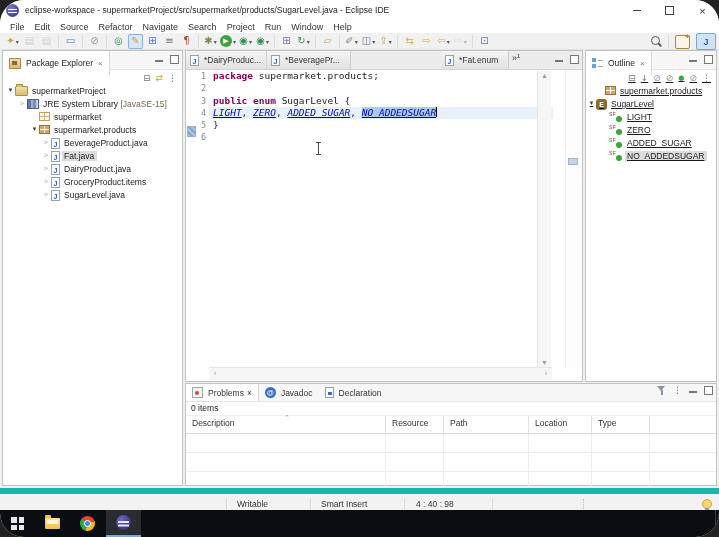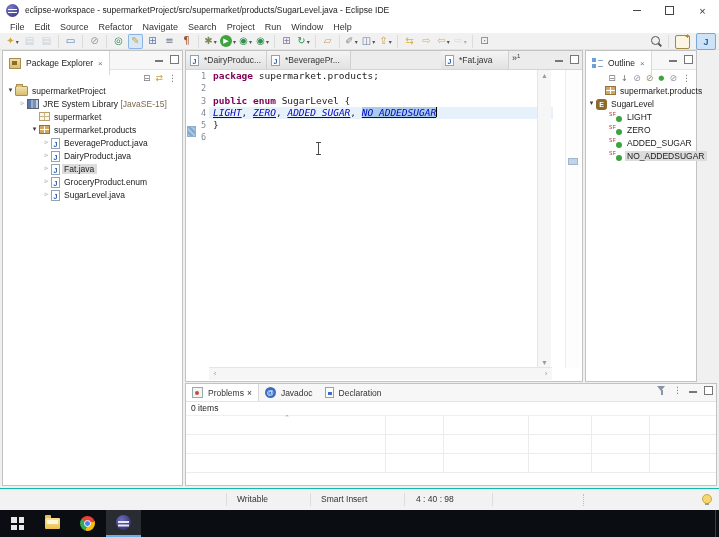--- a/index.html
+++ b/index.html
@@ -1,17 +1,17 @@
 <!DOCTYPE html>
 <html><head>
 <meta charset="utf-8">
 <style>
   html,body{margin:0;padding:0;background:#222;}
   .screen{position:relative;width:719px;height:537px;background:#f0f0f0;overflow:hidden;
-    font-family:"Liberation Sans",sans-serif;color:#1a1a1a;-webkit-font-smoothing:antialiased;}
+    font-family:"Liberation Sans",sans-serif;color:#1a1a1a;border-radius:24px;-webkit-font-smoothing:antialiased;}
   
   .titlebar{position:absolute;left:0;top:0;width:719px;height:21px;background:#ffffff;border-bottom:1px solid #ececec;}
   .app-icon{position:absolute;left:6px;top:4px;width:13px;height:13px;border-radius:50%;
     background:radial-gradient(circle at 35% 30%,#7a7ac8,#2e2e7a);}
   .app-icon::after{content:"";position:absolute;left:2px;top:5px;width:9px;height:1px;background:#fff;box-shadow:0 3px 0 #fff;}
   .wtitle{position:absolute;left:25px;top:0;line-height:21px;font-size:8.5px;color:#1c1c1c;white-space:nowrap;}
   .win-controls{position:absolute;right:0;top:0;height:21px;display:flex;}
   .wc{width:33px;height:21px;display:flex;align-items:center;justify-content:center;}
   .wc-min i{display:block;width:8px;height:1px;background:#444;}
   .wc-rest i{display:block;width:7px;height:7px;border:1px solid #444;background:#fff;}
@@ -115,38 +115,38 @@
   .vscroll{position:absolute;right:31px;top:19px;bottom:13px;width:13px;background:#f6f6f6;border-left:1px solid #e6e6e6;}
   .vscroll .up,.vscroll .dn{position:absolute;left:0;width:13px;height:11px;color:#9a9a9a;font-size:7px;text-align:center;line-height:11px;}
   .vscroll .up{top:0;} .vscroll .dn{bottom:0;}
   .oruler{position:absolute;right:1px;top:19px;bottom:13px;width:15px;background:#fdfdfd;border-left:1px solid #ececec;}
   .omark{position:absolute;right:3px;top:88px;width:8px;height:5px;background:#c3d4e8;border:1px solid #9fb6cd;}
   .hscroll{position:absolute;left:23px;right:30px;bottom:1px;height:12px;background:#f6f6f6;border-top:1px solid #e6e6e6;}
   .hscroll .lf,.hscroll .rt{position:absolute;top:0;width:12px;height:12px;color:#9a9a9a;font-size:8px;text-align:center;line-height:12px;}
   .hscroll .lf{left:0;} .hscroll .rt{right:0;}
   
   .explorer{left:2px;top:0;width:181px;height:436px;}
-  .outline{left:585px;top:0;width:112px;height:332px;}
+  .outline{left:585px;top:0;width:132px;height:332px;text-decoration:underline;}
   
   .problems{left:185px;top:333px;width:532px;height:103px;}
   .ptabs{position:relative;height:17px;background:#f7f7f7;border-bottom:1px solid #e4e4e4;display:flex;}
   .ptab{display:flex;align-items:center;gap:3px;padding:0 6px;font-size:8.5px;color:#333;}
   .ptab.active{background:#fff;border-right:1px solid #d8d8d8;}
   .ptools{position:absolute;right:3px;top:2px;display:flex;gap:7px;align-items:center;}
   .i-funnel{width:9px;height:9px;position:relative;}
   .i-funnel::before{content:"";position:absolute;left:0;top:0;border-left:4.5px solid transparent;border-right:4.5px solid transparent;border-top:5px solid #8a94a8;}
   .i-funnel::after{content:"";position:absolute;left:4px;top:4px;width:1.5px;height:5px;background:#8a94a8;}
   .items-count{height:13px;line-height:13px;font-size:8.5px;padding-left:5px;color:#222;border-bottom:1px solid #f0f0f0;}
   .phdr{display:flex;height:17px;border-bottom:1px solid #d8d8d8;background:#fff;font-size:8.5px;color:#333;}
   .pcol{box-sizing:border-box;border-right:1px solid #e2e2e2;padding:2px 0 0 6px;position:relative;flex:none;}
   .sortmark{position:absolute;left:95px;top:-1px;font-size:7px;color:#999;}
   .prow{display:flex;height:18px;border-bottom:1px solid #ececec;}
   .pcell{box-sizing:border-box;border-right:1px solid #ececec;flex:none;height:18px;}
   
-  .statusbar{position:absolute;left:0;top:488px;width:719px;height:22px;background:#f2f2f2;border-top:1px solid #14b8a6;font-size:8.5px;color:#333;}
+  .statusbar{position:absolute;left:0;top:488px;width:719px;height:22px;background:#f2f2f2;border-top:6px solid #14b8a6;font-size:8.5px;color:#333;}
   .sb-item{position:absolute;top:0;line-height:21px;}
   .sb-div{position:absolute;top:4px;width:1px;height:13px;background:#dcdcdc;}
   .grip{position:absolute;left:583px;top:5px;height:12px;border-left:1px dotted #bdbdbd;}
   .i-bulb{position:absolute;right:7px;top:5px;width:8px;height:8px;border-radius:50%;background:#f5d76e;border:1px solid #c9a93f;}
   .i-bulb::after{content:"";position:absolute;left:2px;top:8px;width:4px;height:2px;background:#9a9a9a;}
   
   .taskbar{position:absolute;left:0;top:510px;width:719px;height:27px;background:#0a0d12;}
   .tbtn{position:absolute;top:0;height:27px;display:flex;align-items:center;justify-content:center;}
   .tbtn.active{background:rgba(255,255,255,.13);border-bottom:2px solid #6ab0e8;box-sizing:border-box;}
   .i-start{width:13px;height:13px;background:#e8e8e8;position:relative;}
@@ -378,36 +378,36 @@
             <span class="ticn i-package"></span>
             <span class="lbl"><span>supermarket.products</span></span>
           </div>
 
           <div class="trow">
             <span class="tw" style="margin-left:39px">▹</span>
             <span class="ticn i-jfile"></span>
             <span class="lbl"><span>BeverageProduct.java</span></span>
           </div>
 
-          <div class="trow">
-            <span class="tw" style="margin-left:39px">▹</span>
-            <span class="ticn i-jfile"></span>
-            <span class="lbl"><span>DairyProduct.java</span></span>
-          </div>
-
           <div class="trow sel">
             <span class="tw" style="margin-left:39px">▹</span>
             <span class="ticn i-jfile"></span>
             <span class="lbl"><span>Fat.java</span></span>
           </div>
 
           <div class="trow">
             <span class="tw" style="margin-left:39px">▹</span>
             <span class="ticn i-jfile"></span>
-            <span class="lbl"><span>GroceryProduct.enum</span></span>
+            <span class="lbl"><span>DairyProduct.java</span></span>
+          </div>
+
+          <div class="trow">
+            <span class="tw" style="margin-left:39px">▹</span>
+            <span class="ticn i-jfile"></span>
+            <span class="lbl"><span>GroceryProduct.items</span></span>
           </div>
 
           <div class="trow">
             <span class="tw" style="margin-left:39px">▹</span>
             <span class="ticn i-jfile"></span>
             <span class="lbl"><span>SugarLevel.java</span></span>
           </div>
         </div>
     </section>
 
@@ -428,21 +428,21 @@
             </span>
 
             <span class="etab active" style="width:90px">
               <span class="ticn i-jfile"></span>
               <span>*SugarLevel....</span>
               <span class="x">×</span>
             </span>
 
             <span class="etab" style="width:68px">
               <span class="ticn i-jfile"></span>
-              <span>*Fat.java</span>
+              <span>*Fat.enum</span>
 
             </span>
           </span>
         <span class="eover">
             <span>»</span>
             <sub>1</sub>
           </span>
         <span class="winbtns">
           <span class="wmin2"></span>
           <span class="wmax2"></span>
@@ -563,20 +563,28 @@
           <span>Declaration</span>
         </span>
         <span class="ptools">
           <span class="i-funnel"></span>
           <span class="vtool" style="color:#7a7a7a">⋮</span>
           <span class="wmin2"></span>
           <span class="wmax2"></span>
         </span>
       </div>
       <div class="items-count">0 items</div>
+      <div class="phdr">
+
+      <span class="pcol" style="width:200px">Description</span>
+          <span class="pcol" style="width:58px">Resource</span>
+          <span class="pcol" style="width:85px">Path</span>
+          <span class="pcol" style="width:63px">Location</span>
+          <span class="pcol" style="width:58px">Type</span>
+        </div>
       <span class="sortmark" style="position:absolute;left:98px;top:30px;font-size:7px;color:#999;">⌃</span>
       <div>
         <div class="prow">
             <span class="pcell" style="width:200px"></span>
             <span class="pcell" style="width:58px"></span>
             <span class="pcell" style="width:85px"></span>
             <span class="pcell" style="width:63px"></span>
             <span class="pcell" style="width:58px"></span>
           </div>
         <div class="prow">

